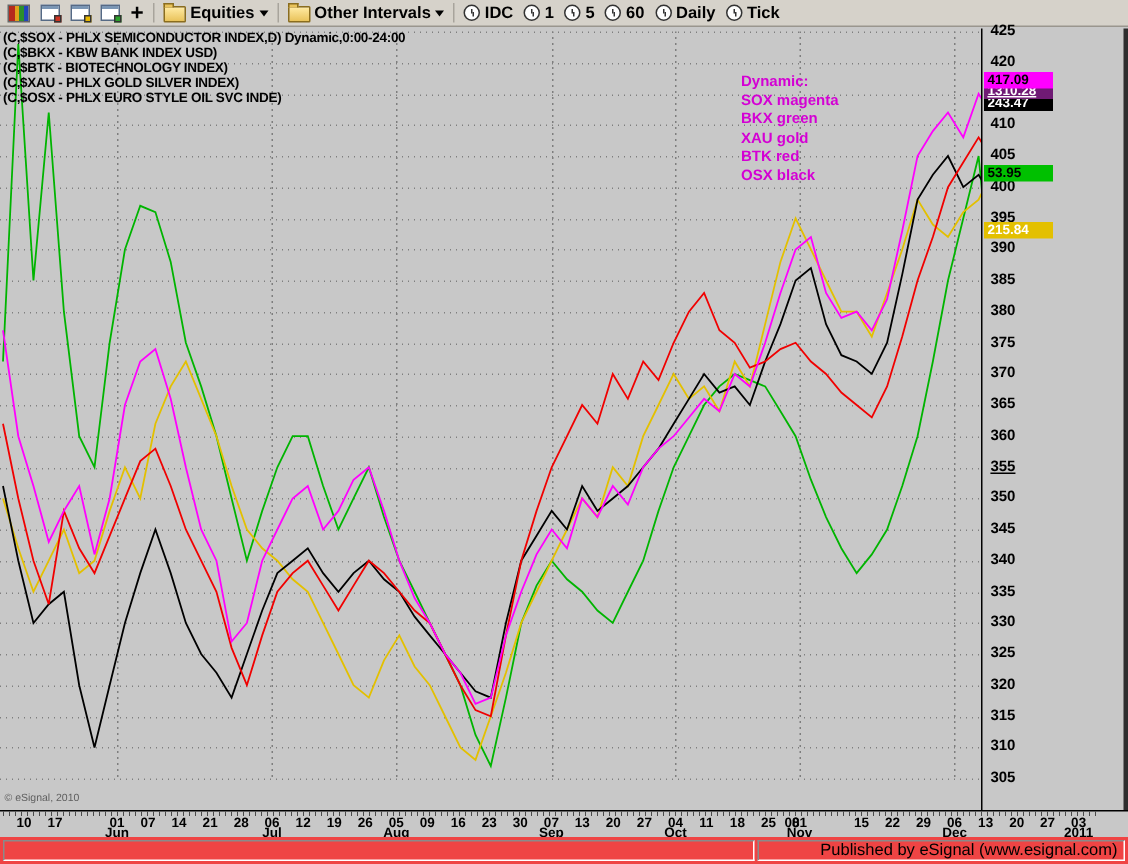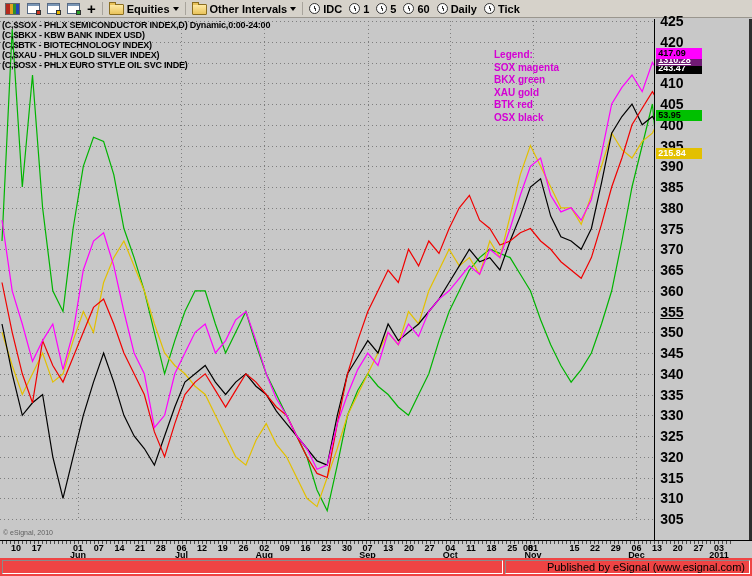--- a/index.html
+++ b/index.html
@@ -37,21 +37,21 @@
   .vgrid{position:absolute;top:2px;height:499px;width:1px;
          background:repeating-linear-gradient(180deg,#7e7e7e 0 1px,transparent 1px 4px);}
   .serieslayer{position:absolute;top:0;left:0;}
   .overlay-symbols{position:absolute;top:1px;left:2px;font-size:9px;font-weight:bold;line-height:10px;
                    letter-spacing:-0.2px;color:#000;white-space:nowrap;}
   .legend{position:absolute;top:30px;left:494px;font-size:10px;font-weight:bold;line-height:12.5px;
           white-space:nowrap;}
   .copyright{position:absolute;top:510px;left:3px;font-size:7px;color:#5f5f5f;}
   .yaxis{position:relative;width:57px;height:521px;background:#C8C8C8;border-left:1px solid #000;
          box-sizing:border-box;}
-  .ylab{position:absolute;left:5px;font-size:14px;font-weight:bold;color:#000;line-height:10px;}
+  .ylab{position:absolute;left:5px;font-size:10px;font-weight:bold;color:#000;line-height:10px;}
   .badge{position:absolute;left:1px;width:46px;height:11px;line-height:11px;font-size:9px;
          font-weight:bold;padding-left:2px;box-sizing:border-box;white-space:nowrap;overflow:hidden;}
   .right-edge{position:absolute;top:19px;left:749px;width:3px;height:539px;background:#2e2e2e;}
   
   .xaxis{position:absolute;top:540px;left:0;width:752px;height:18px;background:#C8C8C8;
          border-top:1px solid #000;box-sizing:border-box;}
   .tickstrip{position:absolute;top:0;left:2px;width:730px;height:3px;
              background:repeating-linear-gradient(90deg,#4a4a4a 0 1px,transparent 1px 4px);}
   .xtick{position:absolute;top:3px;width:20px;text-align:center;font-size:9px;font-weight:bold;
          line-height:8px;color:#000;}
@@ -174,21 +174,21 @@
           <polyline points="2.0,201.2 12.2,271.8 22.3,305.0 32.5,342.3 42.6,321.6 52.8,305.0 63.0,350.6 73.1,313.3 83.3,251.0 93.5,222.0 103.6,213.7 113.8,246.9 123.9,292.5 134.1,334.0 144.3,354.8 154.4,408.7 164.6,396.3 174.8,354.8 184.9,334.0 195.1,313.3 205.2,305.0 215.4,334.0 225.6,321.6 235.7,300.8 245.9,292.5 256.0,321.6 266.2,354.8 276.4,379.7 286.5,396.3 296.7,417.0 306.9,429.5 317.0,450.2 327.2,446.1 337.3,404.6 347.5,375.5 357.7,350.6 367.8,334.0 378.0,346.5 388.1,313.3 398.3,325.7 408.5,305.0 418.6,317.4 428.8,292.5 439.0,280.1 449.1,271.8 459.3,259.3 469.4,246.9 479.6,255.2 489.8,230.3 499.9,238.6 510.1,209.5 520.3,176.3 530.4,147.3 540.6,139.0 550.7,176.3 560.9,192.9 571.1,188.8 581.2,201.2 591.4,180.5 601.5,134.8 611.7,85.0 621.9,68.4 632.0,56.0 642.2,72.6 652.4,43.5 662.5,60.1 672.7,51.8 682.8,64.3 693.0,35.2" fill="none" stroke="#FF00FF" stroke-width="1.2"></polyline>
         </svg>
       <div class="overlay-symbols">
         <div>(C,$SOX - PHLX SEMICONDUCTOR INDEX,D) Dynamic,0:00-24:00</div>
         <div>(C,$BKX - KBW BANK INDEX USD)</div>
         <div>(C,$BTK - BIOTECHNOLOGY INDEX)</div>
         <div>(C,$XAU - PHLX GOLD SILVER INDEX)</div>
         <div>(C,$OSX - PHLX EURO STYLE OIL SVC INDE)</div>
       </div>
       <div class="legend" id="legend" style="color: rgb(212, 0, 212);">
-        <div>Legend:</div>
+        <div>Dynamic:</div>
         <div>SOX magenta</div>
         <div>BKX green</div>
         <div>XAU gold</div>
         <div>BTK red</div>
         <div>OSX black</div>
       </div>
       <div class="copyright">© eSignal, 2010</div>
     </div>
     <div class="yaxis" id="yaxis">
         <div class="ylab" style="top: -3px;">425</div>
@@ -232,21 +232,21 @@
       <div class="xtick" style="left: 47.4px; margin-top: 40px;">24</div>
       <div class="xtick" style="left: 68px;">01</div>
       <div class="xtick" style="left: 88.7px;">07</div>
       <div class="xtick" style="left: 109.4px;">14</div>
       <div class="xtick" style="left: 130.1px;">21</div>
       <div class="xtick" style="left: 150.8px;">28</div>
       <div class="xtick" style="left: 171.4px;">06</div>
       <div class="xtick" style="left: 192.1px;">12</div>
       <div class="xtick" style="left: 212.8px;">19</div>
       <div class="xtick" style="left: 233.5px;">26</div>
-      <div class="xtick" style="left: 254.2px;">02</div>
+      <div class="xtick" style="left: 254.2px;">05</div>
       <div class="xtick" style="left: 274.8px;">09</div>
       <div class="xtick" style="left: 295.5px;">16</div>
       <div class="xtick" style="left: 316.2px;">23</div>
       <div class="xtick" style="left: 336.9px;">30</div>
       <div class="xtick" style="left: 357.6px;">07</div>
       <div class="xtick" style="left: 378.2px;">13</div>
       <div class="xtick" style="left: 398.9px;">20</div>
       <div class="xtick" style="left: 419.6px;">27</div>
       <div class="xtick" style="left: 440.3px;">04</div>
       <div class="xtick" style="left: 461px;">11</div>

